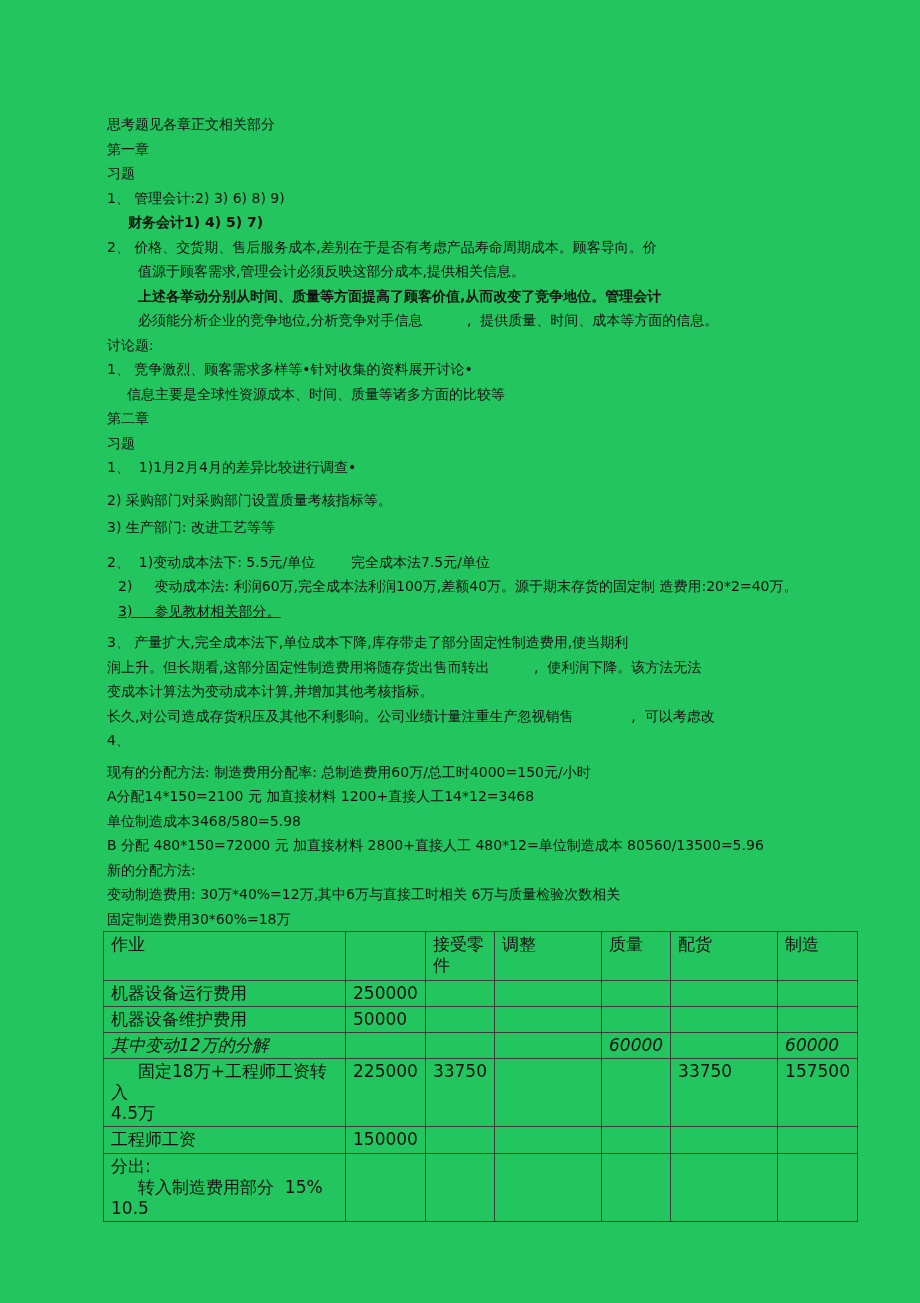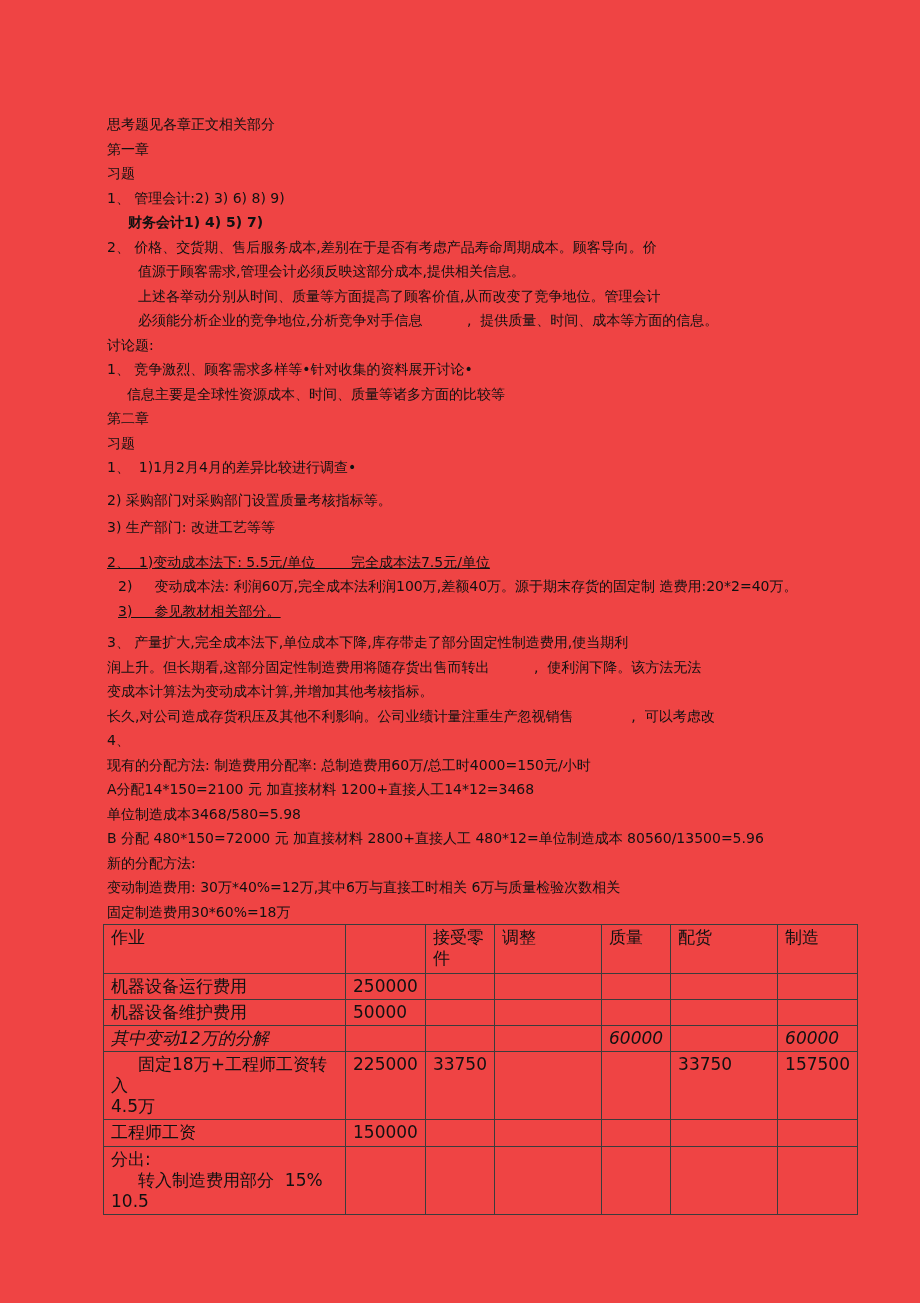--- a/index.html
+++ b/index.html
@@ -4,21 +4,21 @@
 <style>
   html, body {
     margin: 0;
     padding: 0;
     background: #ffffff;
   }
   .page {
     position: relative;
     width: 920px;
     height: 1303px;
-    background: #ef4444;
+    background: #22c55e;
     overflow: hidden;
     font-family: "DejaVu Sans", sans-serif;
     color: #111111;
   }
   .content {
     position: absolute;
     left: 0;
     top: 0;
     width: 920px;
     box-sizing: border-box;
@@ -56,39 +56,39 @@
 <div class="page">
   <div class="content">
     <div>
         <div class="line">思考题见各章正文相关部分</div>
         <div class="line">第一章</div>
         <div class="line">习题</div>
         <div class="line">1、 管理会计:2) 3) 6) 8) 9)</div>
         <div class="line" style="padding-left: 21px; font-weight: bold;">财务会计1) 4) 5) 7)</div>
         <div class="line">2、 价格、交货期、售后服务成本,差别在于是否有考虑产品寿命周期成本。顾客导向。价</div>
         <div class="line" style="padding-left: 31px;">值源于顾客需求,管理会计必须反映这部分成本,提供相关信息。</div>
-        <div class="line" style="padding-left: 31px;">上述各举动分别从时间、质量等方面提高了顾客价值,从而改变了竞争地位。管理会计</div>
+        <div class="line" style="padding-left: 31px; font-weight: bold;">上述各举动分别从时间、质量等方面提高了顾客价值,从而改变了竞争地位。管理会计</div>
         <div class="line" style="padding-left: 31px;">必须能分析企业的竞争地位,分析竞争对手信息          ,  提供质量、时间、成本等方面的信息。</div>
         <div class="line">讨论题:</div>
         <div class="line">1、 竞争激烈、顾客需求多样等•针对收集的资料展开讨论•</div>
         <div class="line" style="padding-left: 20px;">信息主要是全球性资源成本、时间、质量等诸多方面的比较等</div>
         <div class="line">第二章</div>
         <div class="line">习题</div>
         <div class="line">1、  1)1月2月4月的差异比较进行调查•</div>
         <div class="line" style="margin-top: 8px;">2) 采购部门对采购部门设置质量考核指标等。</div>
         <div class="line" style="margin-top: 3px;">3) 生产部门: 改进工艺等等</div>
-        <div class="line" style="margin-top: 10px; text-decoration: underline;">2、  1)变动成本法下: 5.5元/单位        完全成本法7.5元/单位</div>
+        <div class="line" style="margin-top: 10px;">2、  1)变动成本法下: 5.5元/单位        完全成本法7.5元/单位</div>
         <div class="line" style="padding-left: 11px;">2)     变动成本法: 利润60万,完全成本法利润100万,差额40万。源于期末存货的固定制 造费用:20*2=40万。</div>
         <div class="line" style="padding-left: 11px; text-decoration: underline;">3)     参见教材相关部分。</div>
         <div class="line" style="margin-top: 7px;">3、 产量扩大,完全成本法下,单位成本下降,库存带走了部分固定性制造费用,使当期利</div>
         <div class="line">润上升。但长期看,这部分固定性制造费用将随存货出售而转出          ,  使利润下降。该方法无法</div>
         <div class="line">变成本计算法为变动成本计算,并增加其他考核指标。</div>
         <div class="line">长久,对公司造成存货积压及其他不利影响。公司业绩计量注重生产忽视销售             ,  可以考虑改</div>
         <div class="line">4、</div>
-        <div class="line" style="margin-top: 0;">现有的分配方法: 制造费用分配率: 总制造费用60万/总工时4000=150元/小时</div>
+        <div class="line" style="margin-top: 7px;">现有的分配方法: 制造费用分配率: 总制造费用60万/总工时4000=150元/小时</div>
         <div class="line">A分配14*150=2100 元 加直接材料 1200+直接人工14*12=3468</div>
         <div class="line">单位制造成本3468/580=5.98</div>
         <div class="line">B 分配 480*150=72000 元 加直接材料 2800+直接人工 480*12=单位制造成本 80560/13500=5.96</div>
         <div class="line">新的分配方法:</div>
         <div class="line">变动制造费用: 30万*40%=12万,其中6万与直接工时相关 6万与质量检验次数相关</div>
         <div class="line">固定制造费用30*60%=18万</div>
       </div>
     <table class="alloc">
       <colgroup>
           <col style="width: 242px;">

